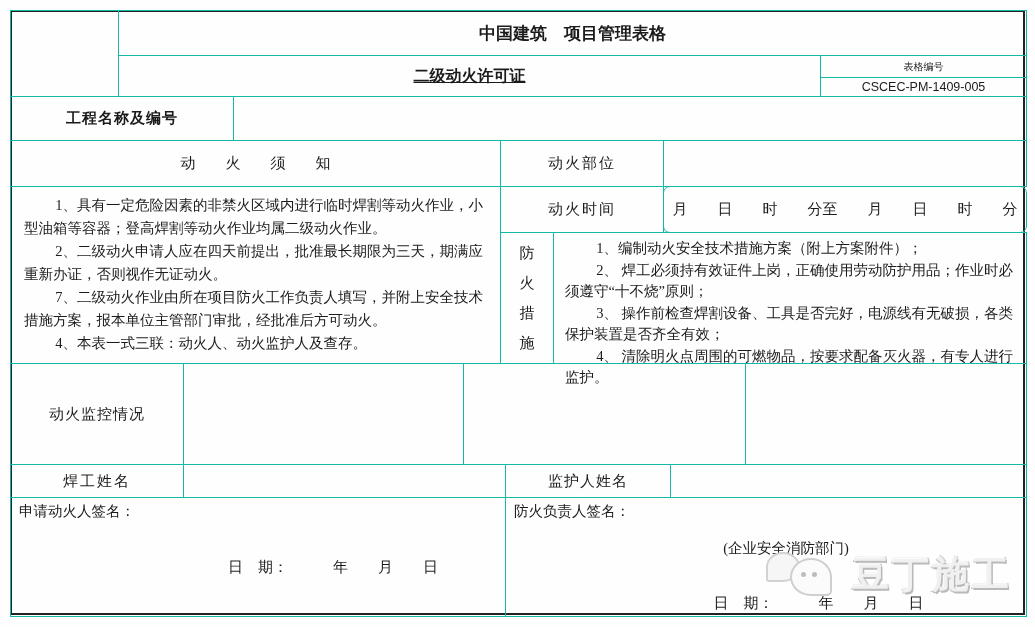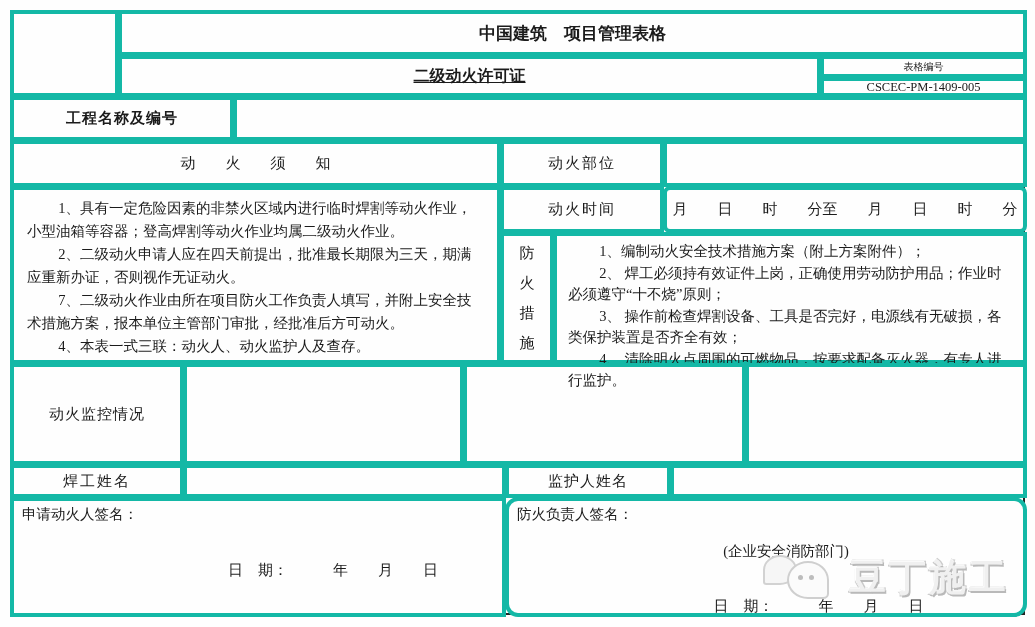--- a/index.html
+++ b/index.html
@@ -9,32 +9,32 @@
     background:#fefefe;
     font-family:"Liberation Serif","DejaVu Serif",serif;
     color:#1b1b1b;
     overflow:hidden;
   }
   .frame{
     position:absolute;left:10px;top:10px;width:1015px;height:605px;
     border:2px solid #222;box-sizing:border-box;
   }
   .cell{
-    position:absolute;border:4px solid #14b8a6;box-sizing:border-box;
+    position:absolute;border:1px solid #14b8a6;box-sizing:border-box;
     background:transparent;
   }
   .center{display:flex;align-items:center;justify-content:center;text-align:center;}
   .bold{font-weight:bold;}
 
   
   .c-blank-tl   {left:10px; top:10px; width:109px; height:87px;}
   .c-org        {left:118px;top:10px; width:909px; height:46px; font-size:17px;}
   .c-title      {left:118px;top:55px; width:703px; height:42px; font-size:16px;text-decoration:underline;}
   .c-formno-lab {left:820px;top:55px; width:207px; height:23px; font-size:10px;}
-  .c-formno-val {left:820px;top:77px; width:207px; height:20px; font-size:12.5px; font-family:Liberation Serif, serif;}
+  .c-formno-val {left:820px;top:77px; width:207px; height:20px; font-size:12.5px; font-family:Liberation Sans, sans-serif;}
   .c-proj-lab   {left:10px; top:96px; width:224px; height:45px; font-size:15px; letter-spacing:1px;}
   .c-proj-val   {left:233px;top:96px; width:794px; height:45px;}
 
   
   .c-notice-head{left:10px; top:140px;width:491px;height:47px; font-size:15px;}
   .c-notice-body{left:10px; top:186px;width:491px;height:178px; padding:7px 13px 0 13px;}
   .c-notice-body p{margin:0;text-indent:2.15em;font-size:14.5px;line-height:23px;}
   .c-loc-lab    {left:500px;top:140px;width:164px;height:47px;font-size:15px;letter-spacing:2px;}
   .c-loc-val    {left:663px;top:140px;width:364px;height:47px;}
   .c-time-lab   {left:500px;top:186px;width:164px;height:47px;font-size:15px;letter-spacing:2px;}
@@ -52,21 +52,21 @@
   .c-mon-v3  {left:745px;top:363px;width:282px;height:102px;}
 
   
   .c-weld-lab{left:10px; top:464px;width:174px;height:34px;font-size:15px;letter-spacing:2px;}
   .c-weld-val{left:183px;top:464px;width:323px;height:34px;}
   .c-sup-lab {left:505px;top:464px;width:166px;height:34px;font-size:15px;letter-spacing:1px;}
   .c-sup-val {left:670px;top:464px;width:357px;height:34px;}
 
   
   .c-sign-left {left:10px; top:497px;width:496px;height:120px;}
-  .c-sign-right{left:505px;top:497px;width:522px;height:120px;border-radius:13px;}
+  .c-sign-right{left:505px;top:497px;width:522px;height:120px;}
   .sign-label{position:absolute;left:8px;top:4px;font-size:14.5px;}
   .date-line-left{position:absolute;left:0;top:60px;width:100%;text-align:center;
                   padding-left:150px;box-sizing:border-box;font-size:15px;}
   .dept-note{position:absolute;left:0;top:41px;width:100%;text-align:center;
              padding-left:40px;box-sizing:border-box;font-size:14.5px;}
   .date-line-right{position:absolute;left:0;top:96px;width:100%;text-align:center;
                    padding-left:105px;box-sizing:border-box;font-size:15px;}
 
   
   .watermark{position:absolute;right:14px;top:52px;display:flex;align-items:center;gap:16px;}

